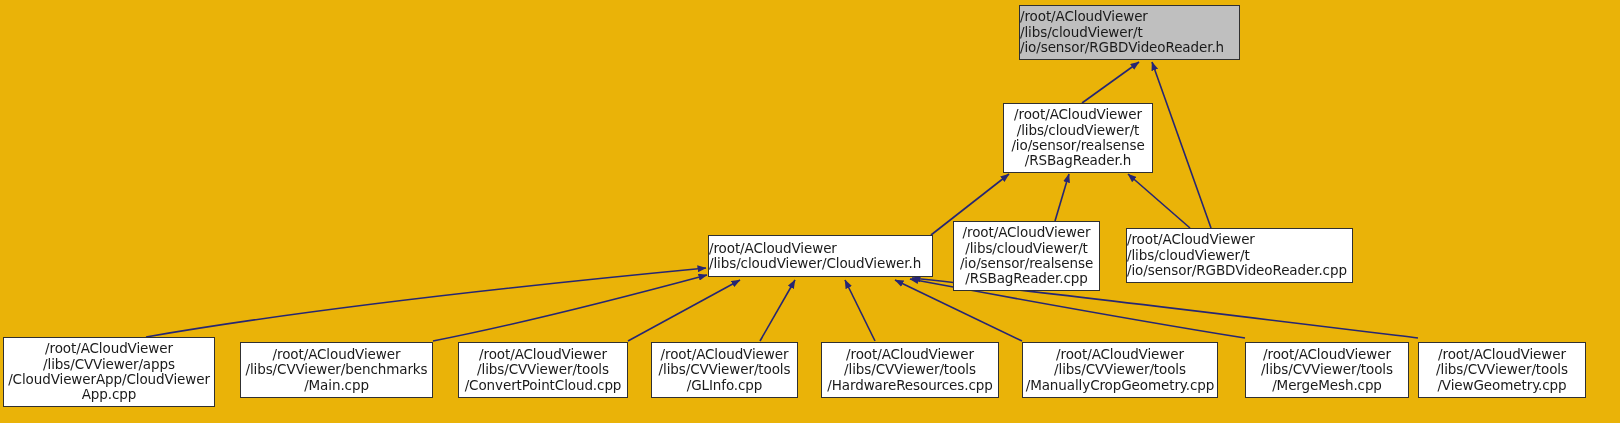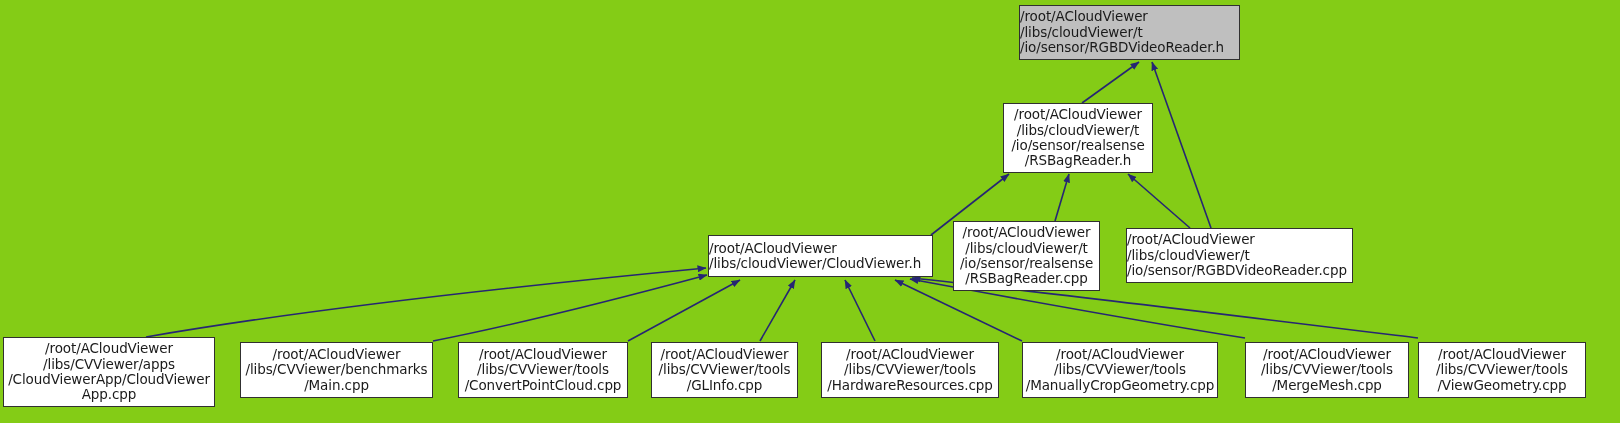--- a/index.html
+++ b/index.html
@@ -4,21 +4,21 @@
 <style>
   html, body {
     margin: 0;
     padding: 0;
     background: #ffffff;
   }
   #canvas {
     position: relative;
     width: 1620px;
     height: 423px;
-    background: #84cc16;
+    background: #eab308;
     font-family: "DejaVu Sans", "Liberation Sans", sans-serif;
     overflow: hidden;
   }
   svg.edges {
     position: absolute;
     left: 0;
     top: 0;
     width: 1620px;
     height: 423px;
     pointer-events: none;

